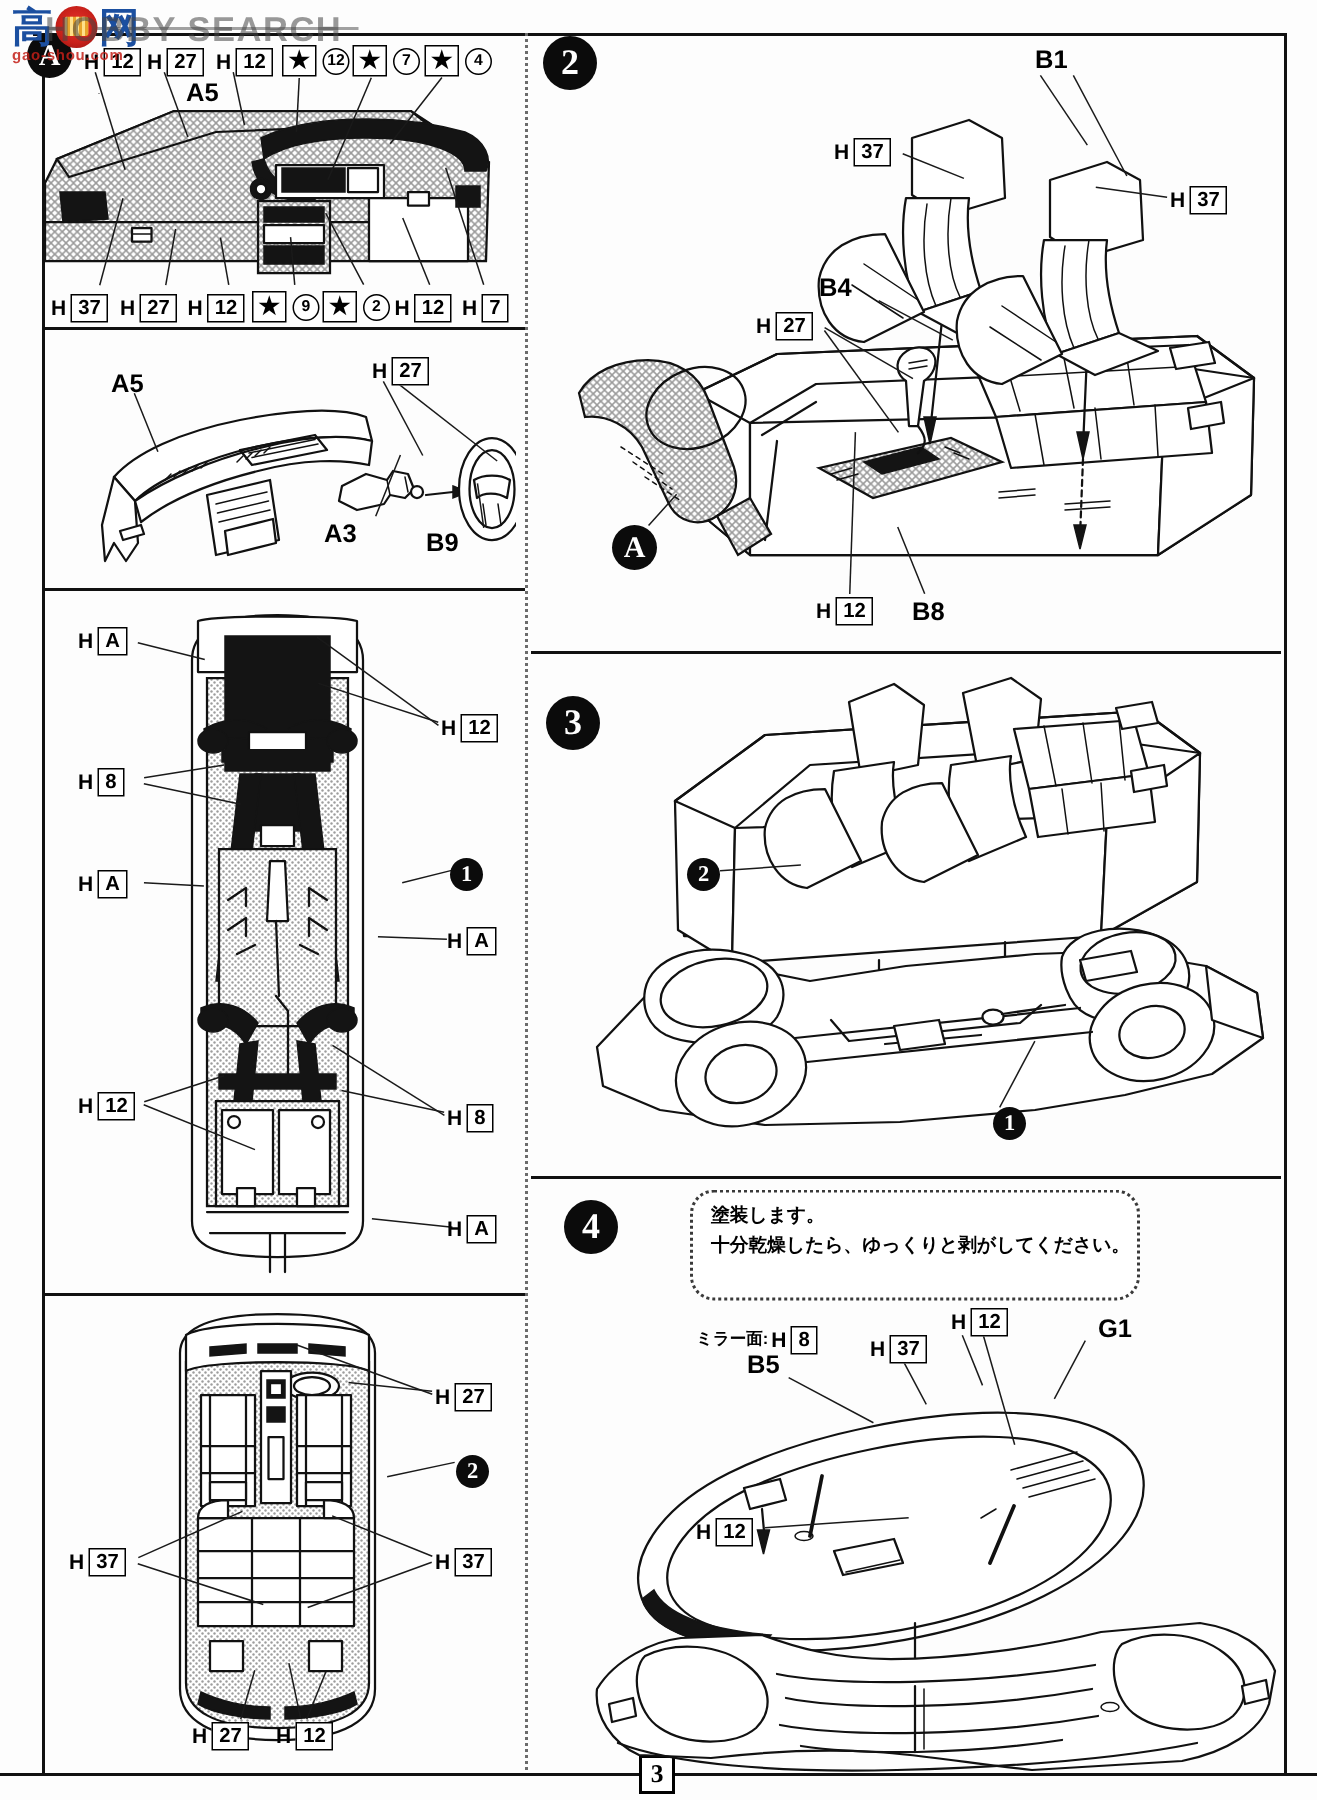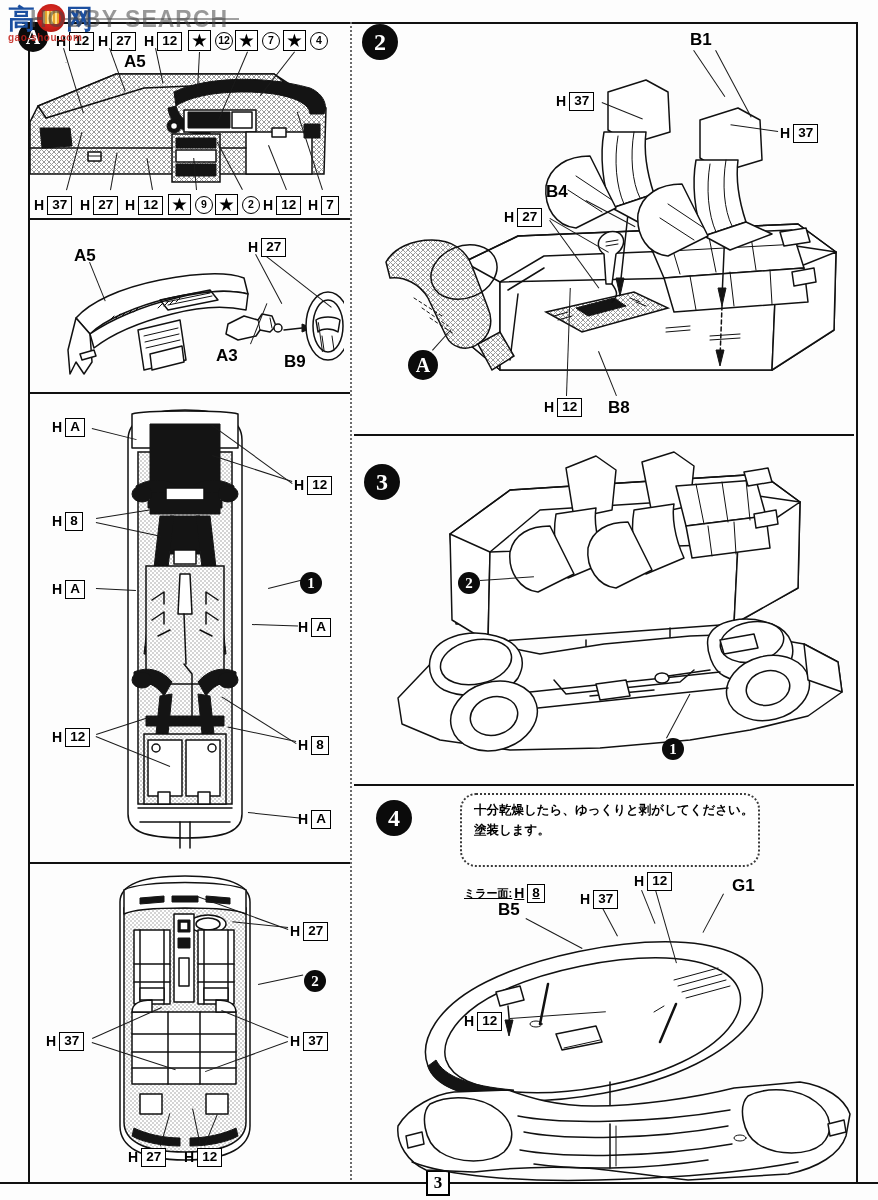--- a/index.html
+++ b/index.html
@@ -778,25 +778,25 @@
   <div class="leader" style="left:480px; top:580px; width:54px; transform: rotate(-4deg);"></div>
 
   <div class="badge badge-sm" style="left:662px; top:738px;">1</div>
   <div class="leader" style="left:666px; top:738px; width:50px; transform: rotate(-62deg);"></div>
 
   <div class="frame-line" style="left:354px; top:784px; width:500px; height:1.5px;"></div>
 
   <div class="badge badge-lg" style="left:376px; top:800px;">4</div>
 
   <div id="note-callout">
+    <p>塗装します。</p>
     <p>十分乾燥したら、ゆっくりと剥がしてください。</p>
-    <p>塗装します。</p>
-  </div>
-
-  <div class="lbl" style="left:464px; top:884px;text-decoration:underline;">
+  </div>
+
+  <div class="lbl" style="left:464px; top:884px;">
     <span class="prefix">ミラー面:</span>
     <span class="h">H</span>
     <span class="boxnum">8</span>
   </div>
   <div class="partlbl" style="left:498px; top:900px;">B5</div>
   <div class="leader" style="left:526px; top:918px; width:64px; transform: rotate(28deg);"></div>
 
   <div class="lbl" style="left:580px; top:890px;">
     <span class="h">H</span>
     <span class="boxnum">37</span>

